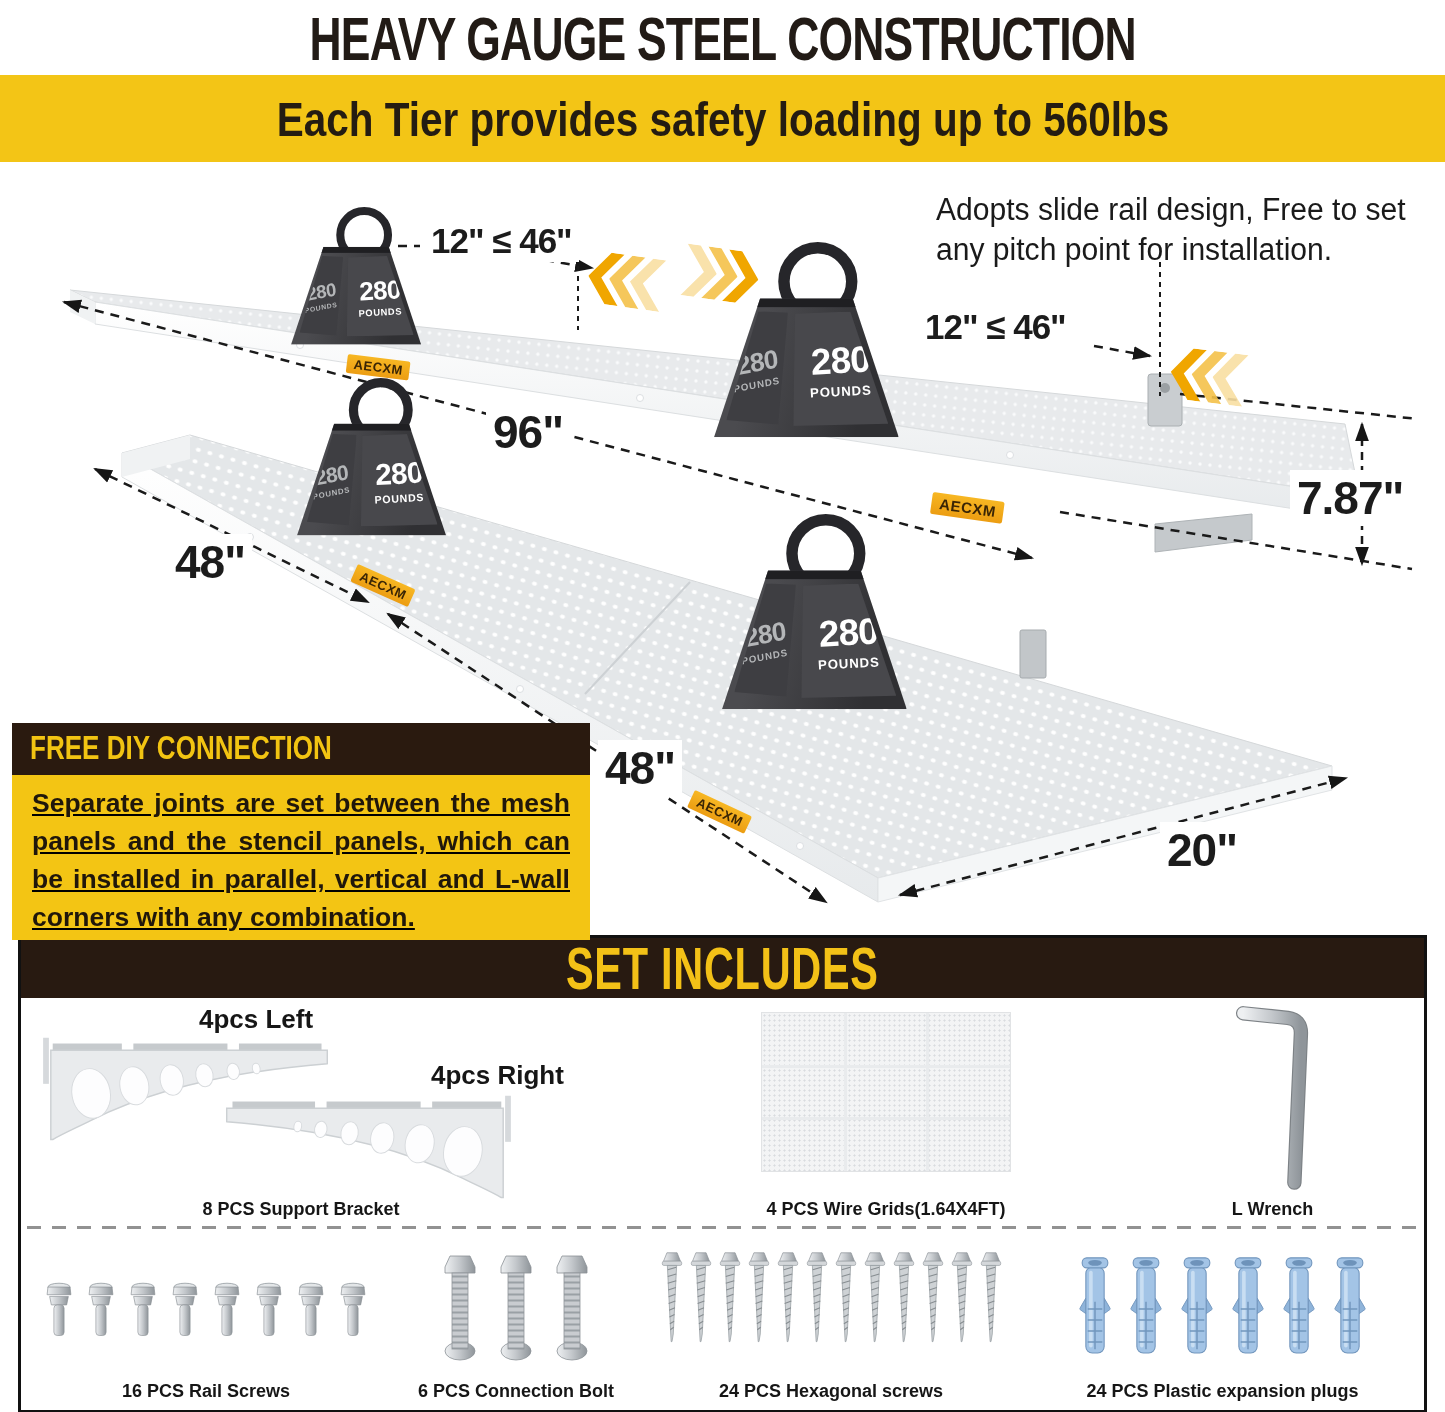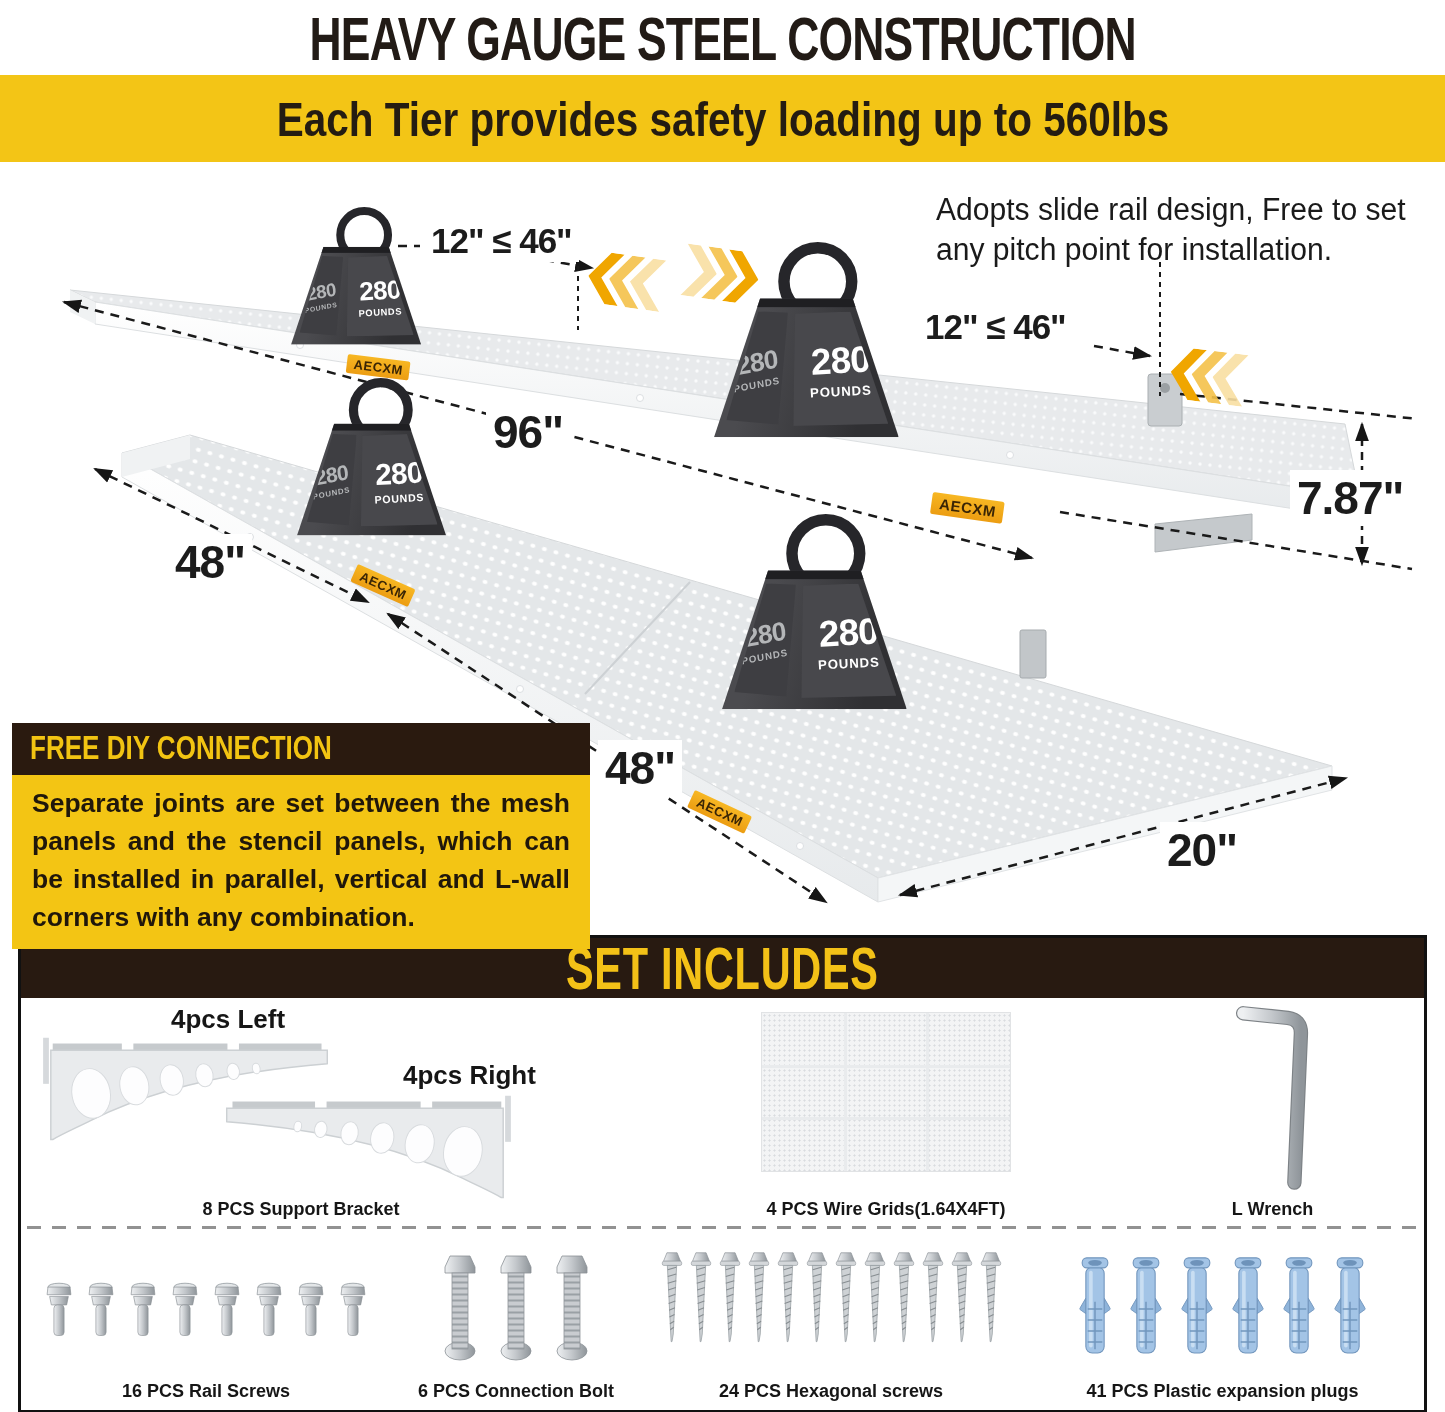--- a/index.html
+++ b/index.html
@@ -42,33 +42,33 @@
            clip-path:polygon(2% 2%,60% 0,100% 98%,0 100%);}
   .w-num{font-size:42px;font-weight:700;letter-spacing:-1px;transform:rotate(-3deg);}
   .w-unit{font-size:15px;font-weight:700;letter-spacing:1px;transform:rotate(-3deg);margin-top:2px;}
   .w-side .w-num{font-size:30px;transform:rotate(-7deg);}
   .w-side .w-unit{font-size:11px;transform:rotate(-7deg);}
 
   
   .diy-box{position:absolute;left:12px;top:561px;width:578px;z-index:5;}
   .diy-head{background:#2a1a0f;height:52px;display:flex;align-items:center;padding-left:18px;}
   .diy-title{color:#f2c412;font-size:31px;font-weight:700;letter-spacing:0;transform:scale(0.84,1.05);transform-origin:left center;white-space:nowrap;}
-  .diy-body{background:#f3c514;padding:10px 20px 12px 20px;}
+  .diy-body{background:#f3c514;padding:10px 20px 3px 20px;text-decoration:underline;}
   .diy-text{color:#20170b;font-size:26.5px;font-weight:700;line-height:1.43;text-align:justify;}
 
   
   .set-box{margin:3px 18px 0 18px;height:472px;border:3px solid #111111;display:flex;flex-direction:column;}
   .set-head{background:#281a11;height:60px;display:flex;align-items:center;justify-content:center;}
   .set-title{color:#f3c117;font-size:56px;font-weight:700;letter-spacing:1px;transform:scale(0.74,1.05);white-space:nowrap;}
   .set-row1{display:flex;height:228px;}
   .cell{position:relative;}
   .cell-brackets{width:630px;}
   .cell-grids{width:470px;display:flex;flex-direction:column;align-items:center;}
   .cell-wrench{flex:1;display:flex;flex-direction:column;align-items:center;}
-  .part-label{position:absolute;font-size:26px;font-weight:700;color:#161616;}
+  .part-label{position:absolute;font-size:26px;font-weight:700;color:#161616;margin-left:28px;}
   .caption{font-size:18px;font-weight:700;color:#161616;text-align:center;}
   .cell-caption{position:absolute;left:0;right:0;bottom:6px;}
   .bracket-left{position:absolute;left:14px;top:34px;}
   .bracket-right{position:absolute;left:188px;top:92px;}
   .wiregrid{position:relative;width:248px;height:158px;margin-top:14px;background:#f3f4f5;
             background-image:radial-gradient(#d9dcdf 0.9px,transparent 1.2px);background-size:5px 5px;
             border:1px solid #e1e3e5;}
   .wg-v,.wg-h{position:absolute;background:#e9ebed;}
   .wg-v{top:0;bottom:0;width:3px;}
   .wg-h{left:0;right:0;height:3px;}
@@ -452,16 +452,16 @@
           <svg width="32" height="108" viewBox="0 0 34 118">
             <use href="#plug"></use>
           </svg>
           <svg width="32" height="108" viewBox="0 0 34 118">
             <use href="#plug"></use>
           </svg>
           <svg width="32" height="108" viewBox="0 0 34 118">
             <use href="#plug"></use>
           </svg>
         </div>
-      <div class="caption">41 PCS Plastic expansion plugs</div>
+      <div class="caption">24 PCS Plastic expansion plugs</div>
     </div>
   </div>
 </div>
 
 </body></html>

